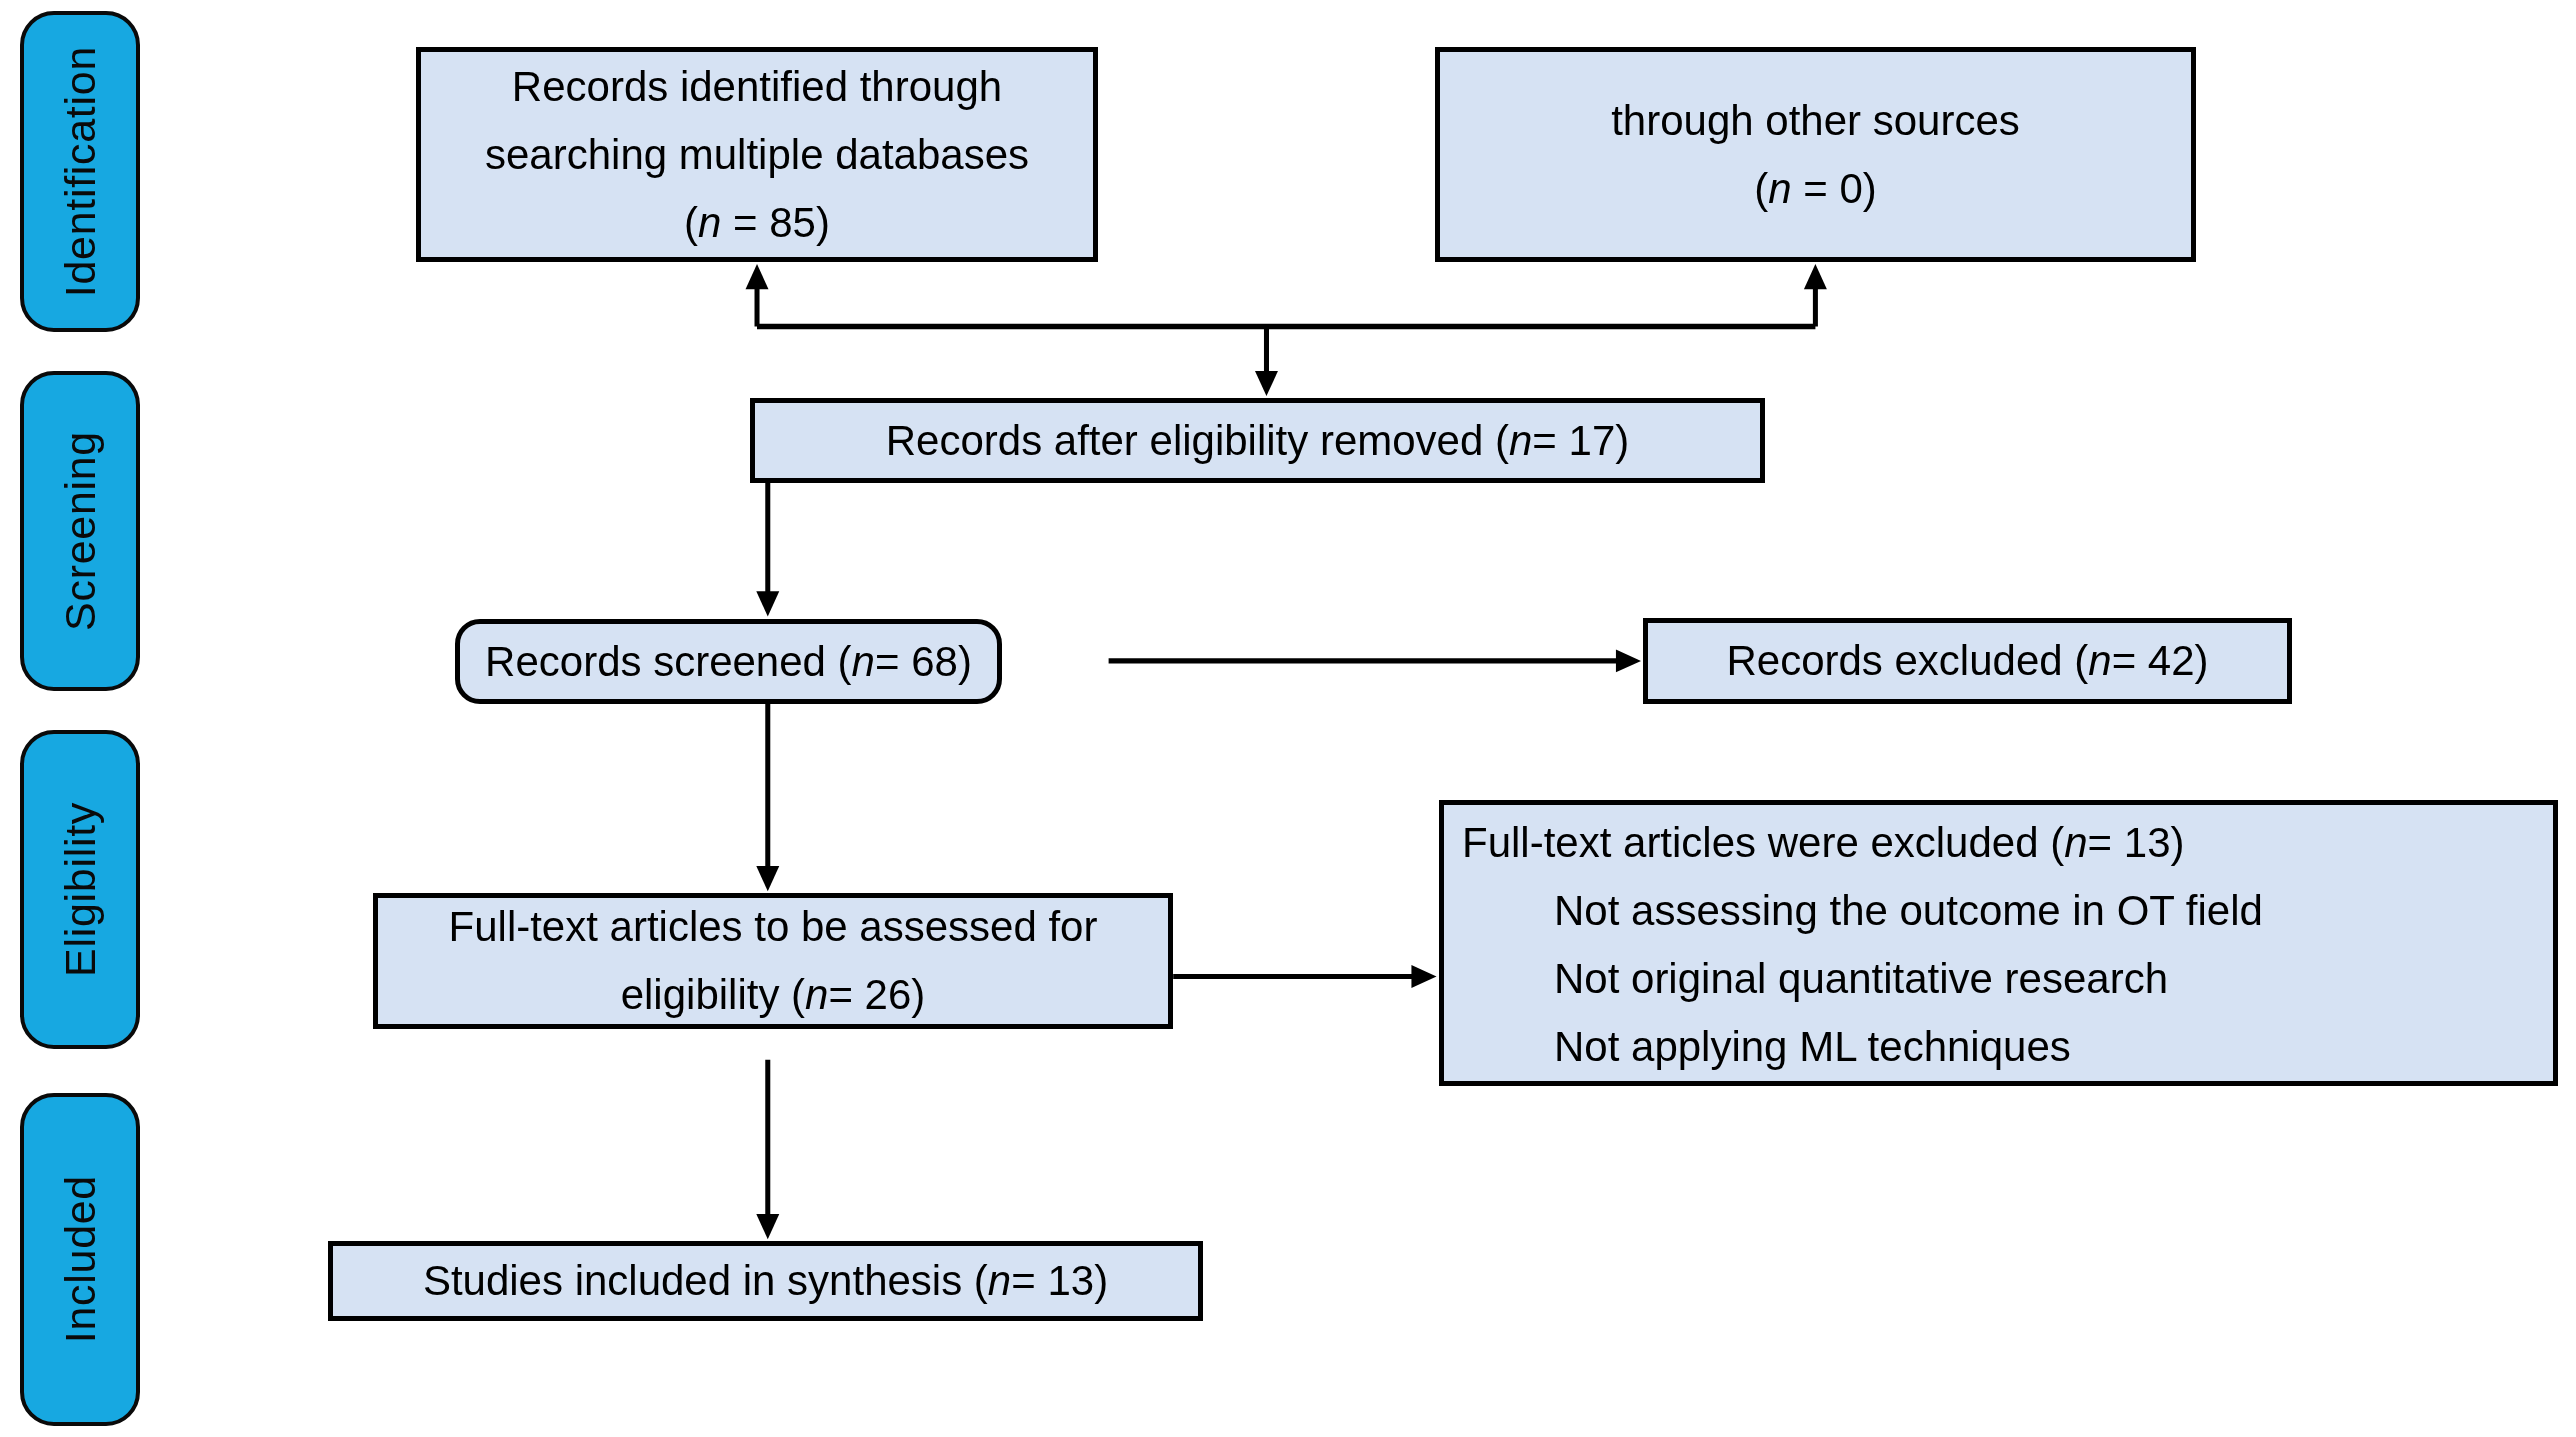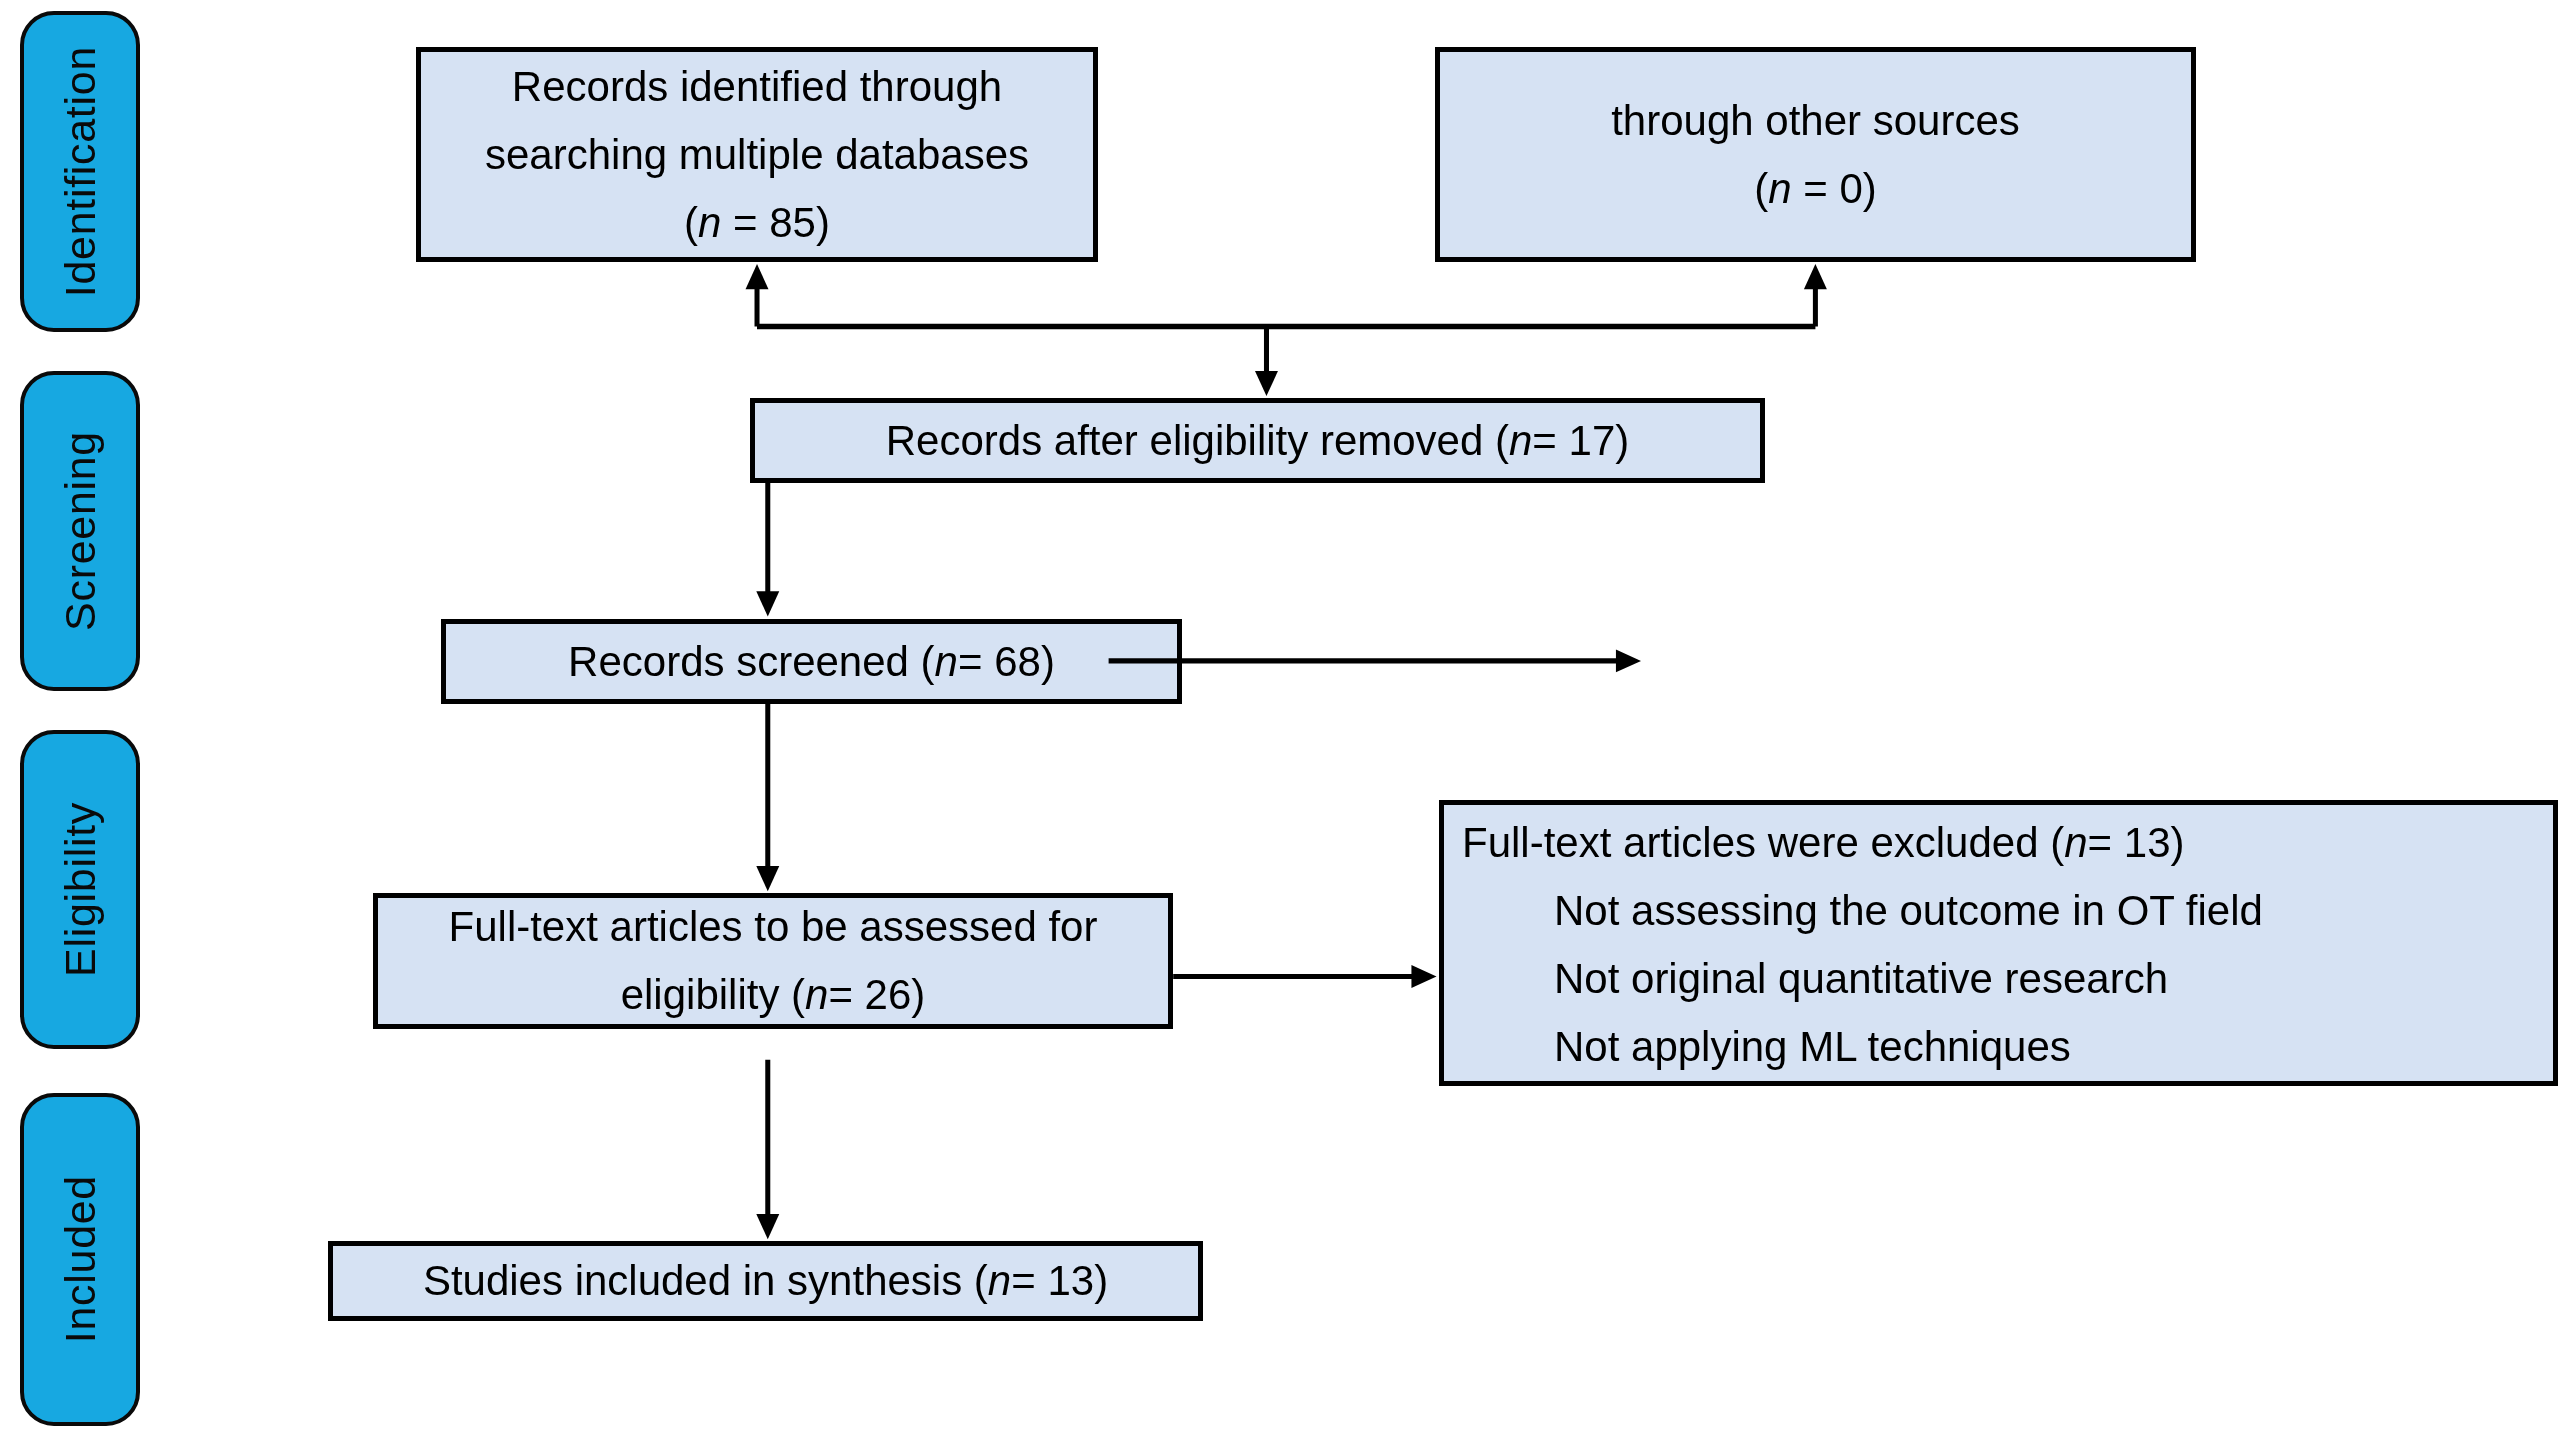--- a/index.html
+++ b/index.html
@@ -61,21 +61,21 @@
     font-size: 42px;
     line-height: 68px;
     text-align: center;
   }
   .node .box-line { white-space: nowrap; }
   .node .it { font-style: italic; }
 
   #node-identified        { left: 416px;  top: 47px;   width: 682px;  height: 215px; }
   #node-additional        { left: 1435px; top: 47px;   width: 761px; height: 215px; }
   #node-duplicates        { left: 750px; top: 398px;  width: 1015px; height: 85px; }
-  #node-screened          { left: 441px;  top: 619px;  width: 741px;  height: 85px; }
+  #node-screened          { left: 455px;  top: 619px;  width: 547px;  height: 85px; border-radius: 25px; }
   #node-records-excluded  { left: 1643px; top: 618px;  width: 649px;  height: 86px; }
   #node-fulltext          { left: 373px;  top: 893px; width: 800px; height: 136px; }
   #node-fulltext-excluded {
     left: 1439px; top: 800px; width: 1119px; height: 286px;
     align-items: flex-start;
     text-align: left;
     padding: 4.3px 18px;
     justify-content: flex-start;
   }
   #node-fulltext-excluded .box-line.indent { padding-left: 92px; }
@@ -119,20 +119,23 @@
   <div class="node" id="node-additional">
       <div class="box-line"><span>through other sources</span></div>
       <div class="box-line"><span>(</span><span class="it">n</span><span> = 0)</span></div>
     </div>
   <div class="node" id="node-duplicates">
       <div class="box-line"><span>Records after eligibility removed (</span><span class="it">n</span><span>= 17)</span></div>
     </div>
   <div class="node" id="node-screened">
       <div class="box-line"><span>Records screened (</span><span class="it">n</span><span>= 68)</span></div>
     </div>
+  <div class="node" id="node-records-excluded">
+      <div class="box-line"><span>Records excluded (</span><span class="it">n</span><span>= 42)</span></div>
+    </div>
   <div class="node" id="node-fulltext">
       <div class="box-line"><span>Full-text articles to be assessed for</span></div>
       <div class="box-line"><span>eligibility (</span><span class="it">n</span><span>= 26)</span></div>
     </div>
   <div class="node" id="node-fulltext-excluded">
       <div class="box-line"><span>Full-text articles were excluded (</span><span class="it">n</span><span>= 13)</span></div>
       <div class="box-line indent"><span>Not assessing the outcome in OT field</span></div>
       <div class="box-line indent"><span>Not original quantitative research</span></div>
       <div class="box-line indent"><span>Not applying ML techniques</span></div>
     </div>

